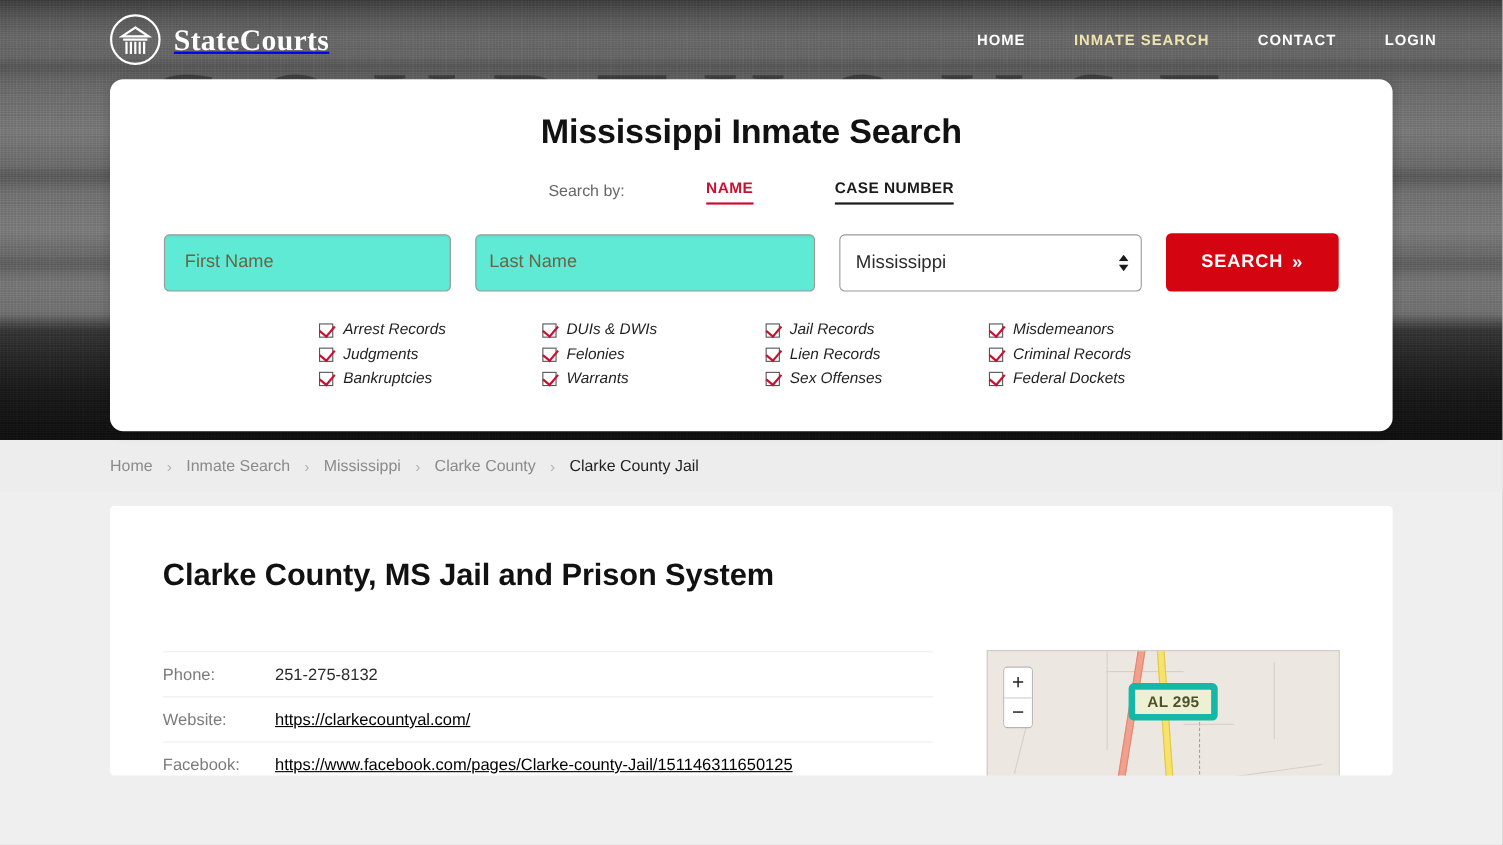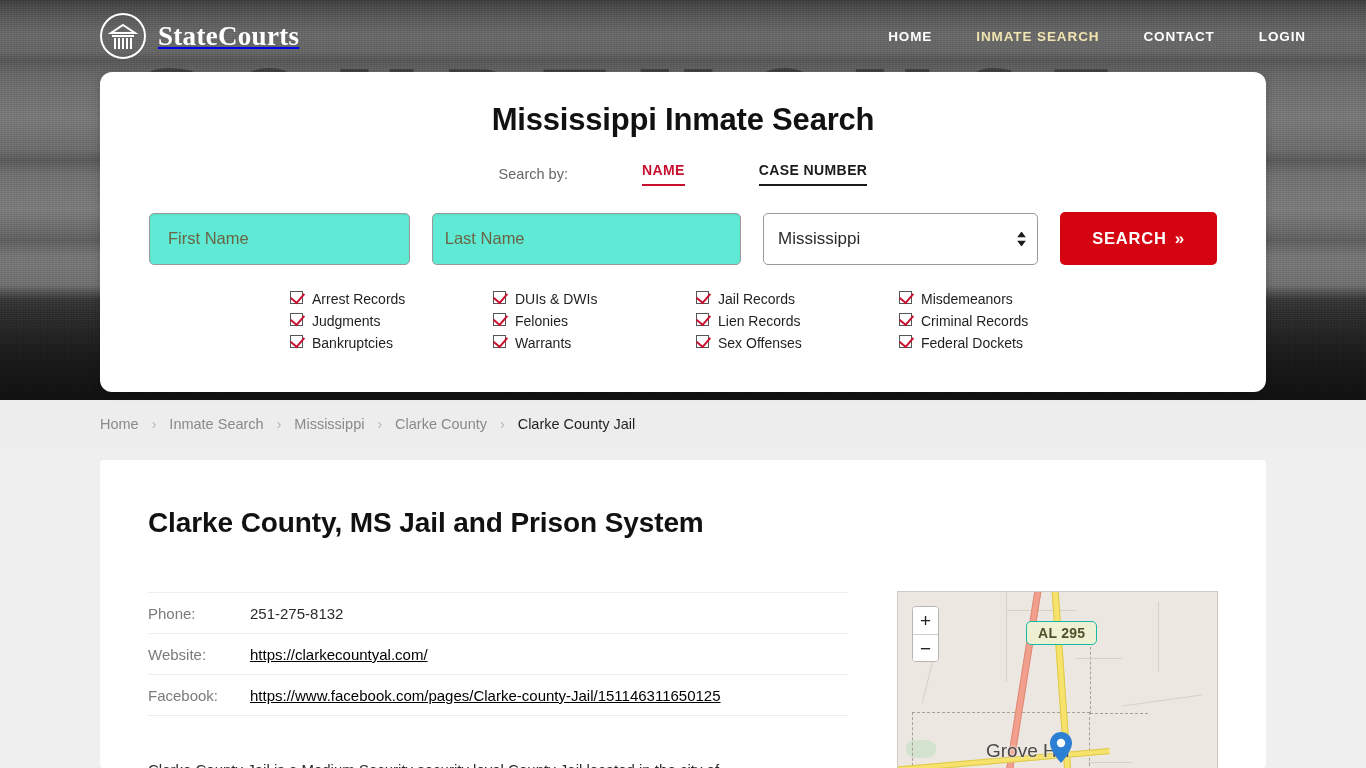--- a/index.html
+++ b/index.html
@@ -173,21 +173,21 @@
   
   .cbgrid {
     margin-top: 26px;
     display: grid;
     grid-template-columns: repeat(4, 203px);
     justify-content: center;
     row-gap: 6px;
     column-gap: 0;
     padding-left: 26px;
   }
-  .cb { display: flex; align-items: flex-start; gap: 9px; }
+  .cb { display: flex; align-items: flex-end; gap: 9px; font-style: italic; }
   .cb-box {
     width: 13px; height: 13px;
     border: 1px solid #555;
     position: relative;
     flex: 0 0 auto;
   }
   .cb-box::after {
     content: "";
     position: absolute;
     left: 2px; top: -2px;
@@ -210,21 +210,21 @@
   .crumb {
     font-size: 14.5px; color: #8a8a8a;
     text-decoration: none;
   }
   .crumb.current { color: #1f1f1f; }
   .crumb-sep { color: #b3b3b3; font-size: 14px; margin: 0 13px; }
 
   
   .content-card {
     position: absolute; top: 460px; left: 100px;
-    width: 1166px; height: 308px;
+    width: 1166px; height: 245px;
     background: #fff;
     border-radius: 4px;
     z-index: 2;
     overflow: hidden;
   }
   .page-title {
     margin: 47px 0 0 48px;
     font-size: 28px; font-weight: bold; color: #111;
     letter-spacing: -.1px;
   }
@@ -305,21 +305,21 @@
   }
   .boundary {
     position: absolute;
     border: 1px dashed #a89f98;
     background: transparent;
   }
   .hwy-shield {
     position: absolute;
     left: 128px; top: 29px;
     background: #eef0d4;
-    border: 1px solid #14b8a6;
+    border: 6px solid #14b8a6;
     border-radius: 5px;
     padding: 3px 11px;
     font-size: 14px; font-weight: bold;
     color: #4e5228;
     letter-spacing: .3px;
   }
   .place-label {
     position: absolute;
     left: 88px; top: 148px;
     font-size: 19px;

